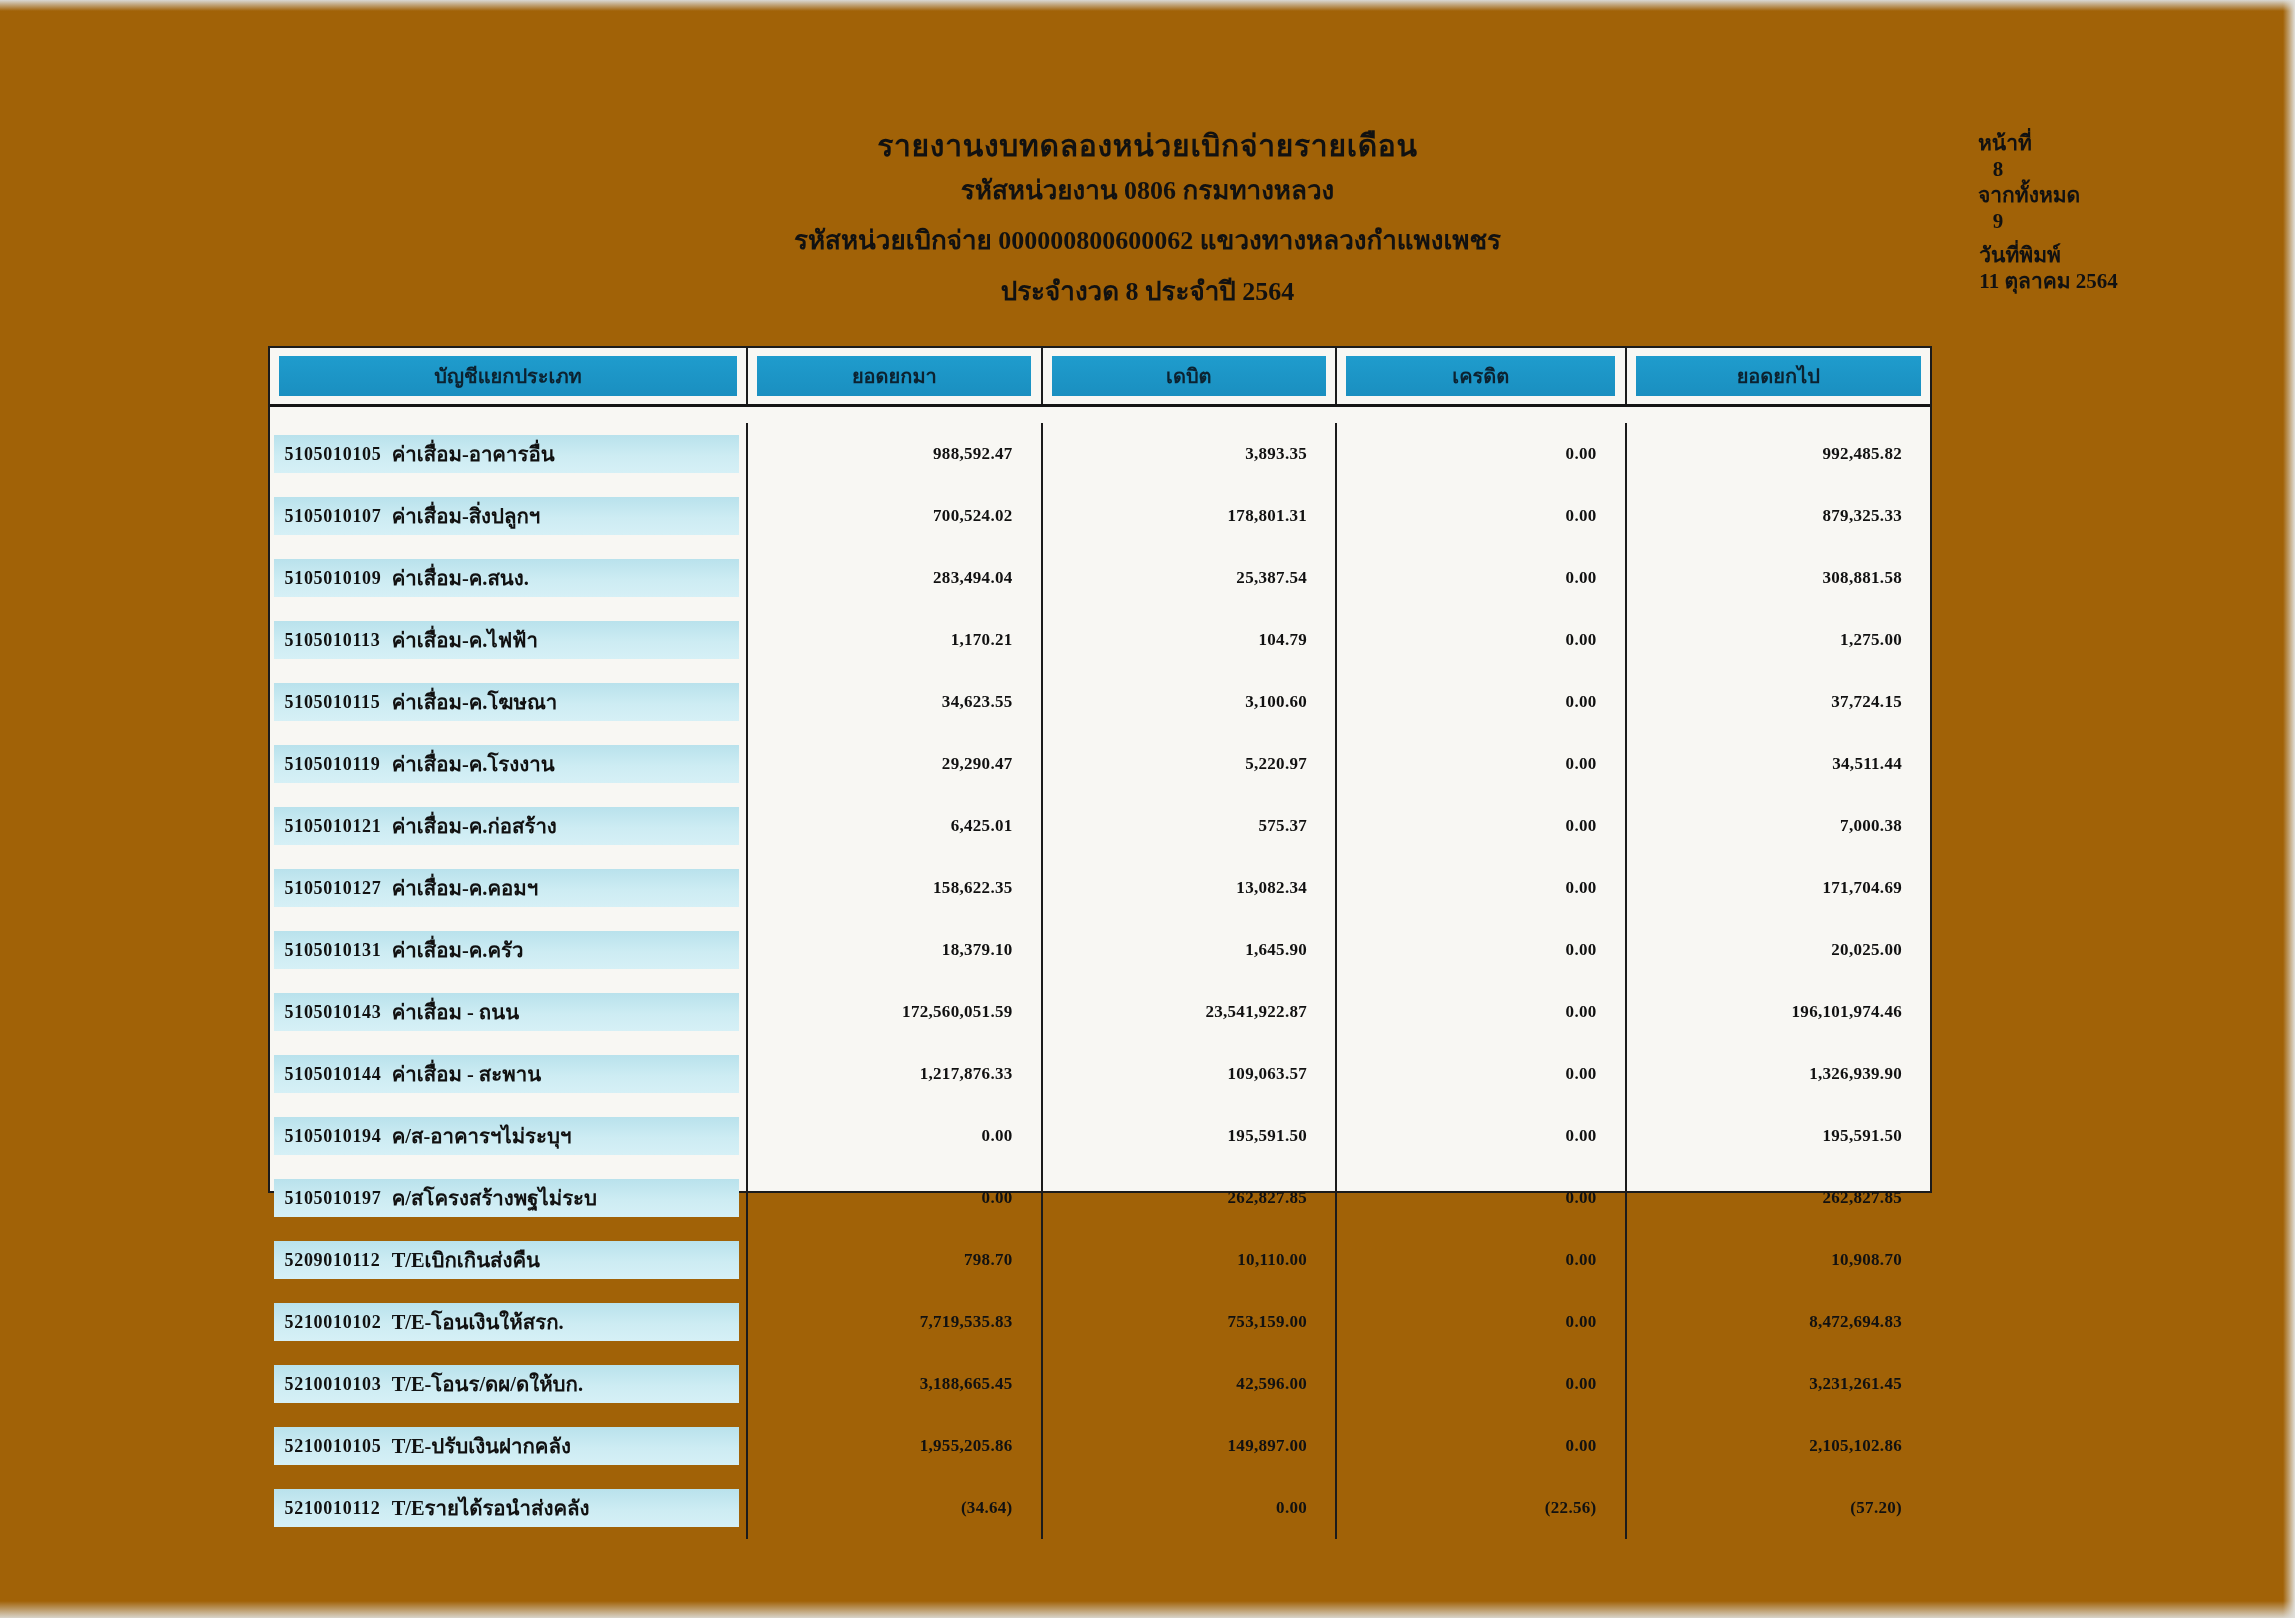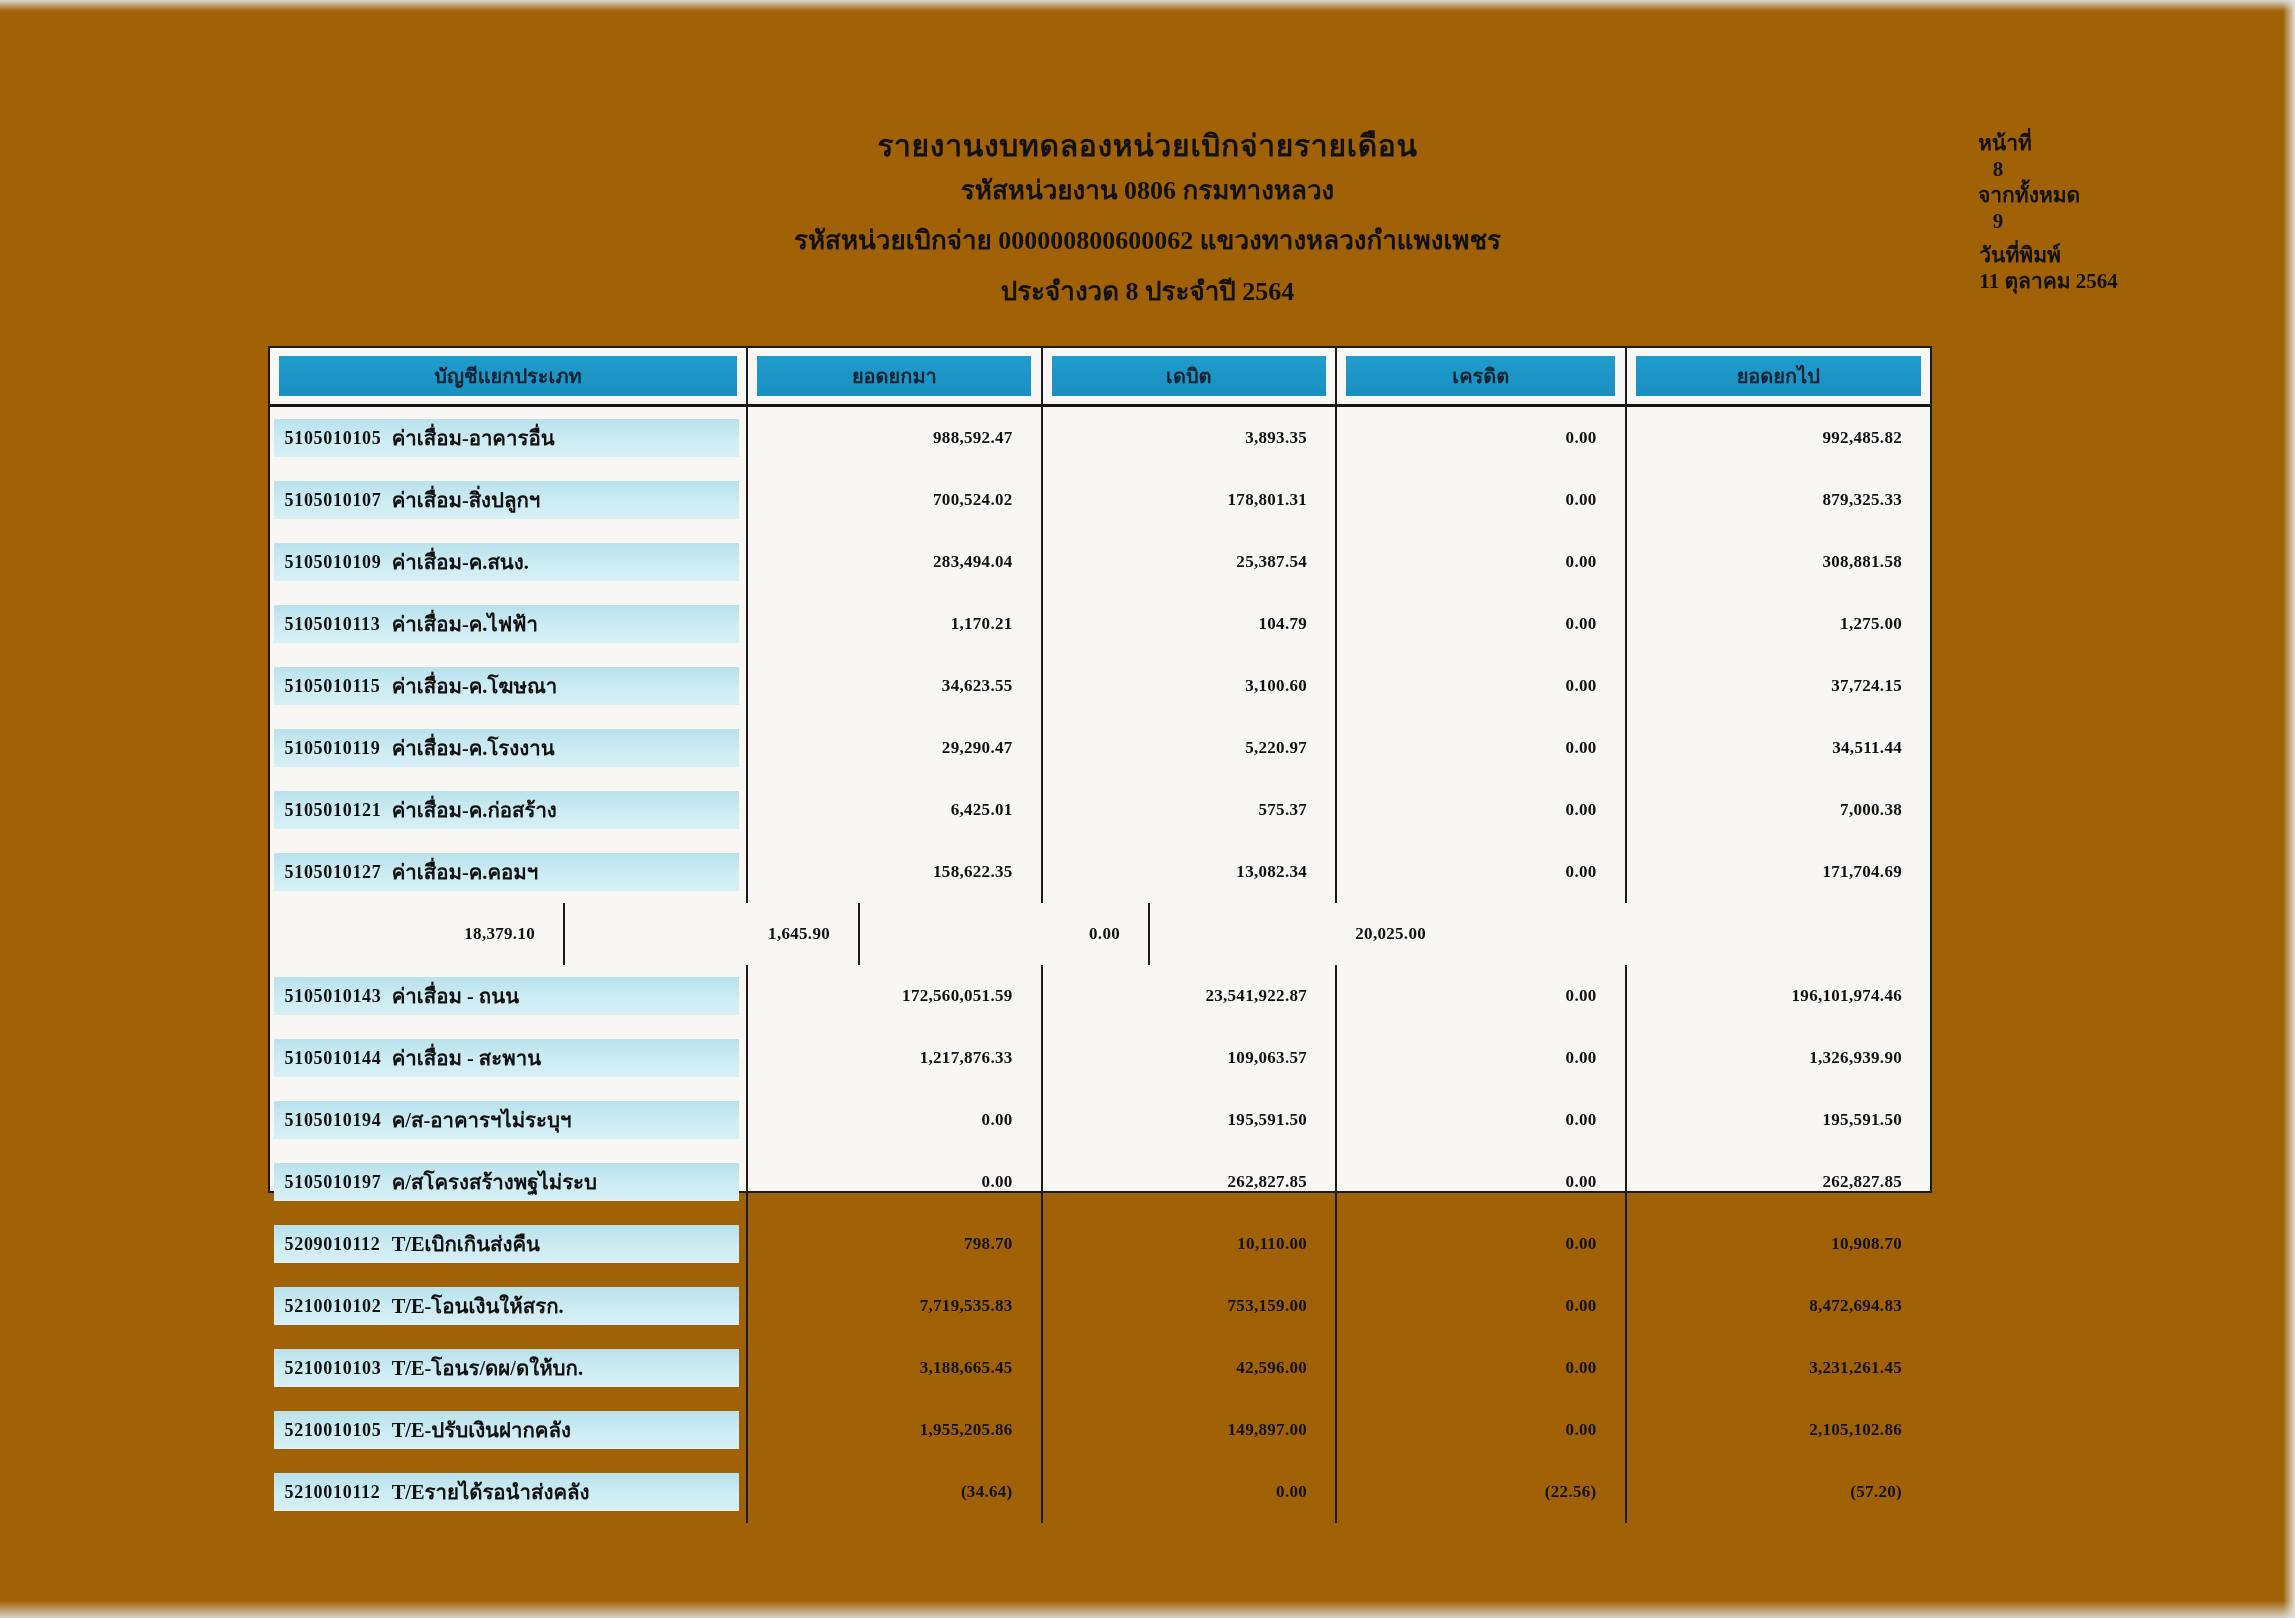--- a/index.html
+++ b/index.html
@@ -92,21 +92,21 @@
     width: calc(100% - 18.4px);
     height: 40px;
     background: linear-gradient(180deg, #1f9ccd, #1a8fc0);
     display: flex;
     align-items: center;
     justify-content: center;
     font-size: 20px;
     font-weight: 600;
     color: #0c2230;
   }
-  .tbody { padding-top: 0; }
+  .tbody { padding-top: 16px; }
   .tr {
     display: flex;
     height: 62px;
     align-items: center;
   }
   .td-account {
     width: 479px;
     height: 100%;
     display: flex;
     align-items: center;
@@ -287,20 +287,26 @@
               <span class="acct-code">5105010127</span>
               <span class="acct-name">ค่าเสื่อม-ค.คอมฯ</span>
             </div>
           </div>
           <div class="td-num c2">158,622.35</div>
           <div class="td-num c3">13,082.34</div>
           <div class="td-num c4">0.00</div>
           <div class="td-num c5">171,704.69</div>
         </div>
         <div class="tr">
+          <div class="td-account">
+            <div class="stripe">
+              <span class="acct-code">5105010131</span>
+              <span class="acct-name">ค่าเสื่อม-ค.ครัว</span>
+            </div>
+          </div>
           <div class="td-num c2">18,379.10</div>
           <div class="td-num c3">1,645.90</div>
           <div class="td-num c4">0.00</div>
           <div class="td-num c5">20,025.00</div>
         </div>
         <div class="tr">
           <div class="td-account">
             <div class="stripe">
               <span class="acct-code">5105010143</span>
               <span class="acct-name">ค่าเสื่อม - ถนน</span>

